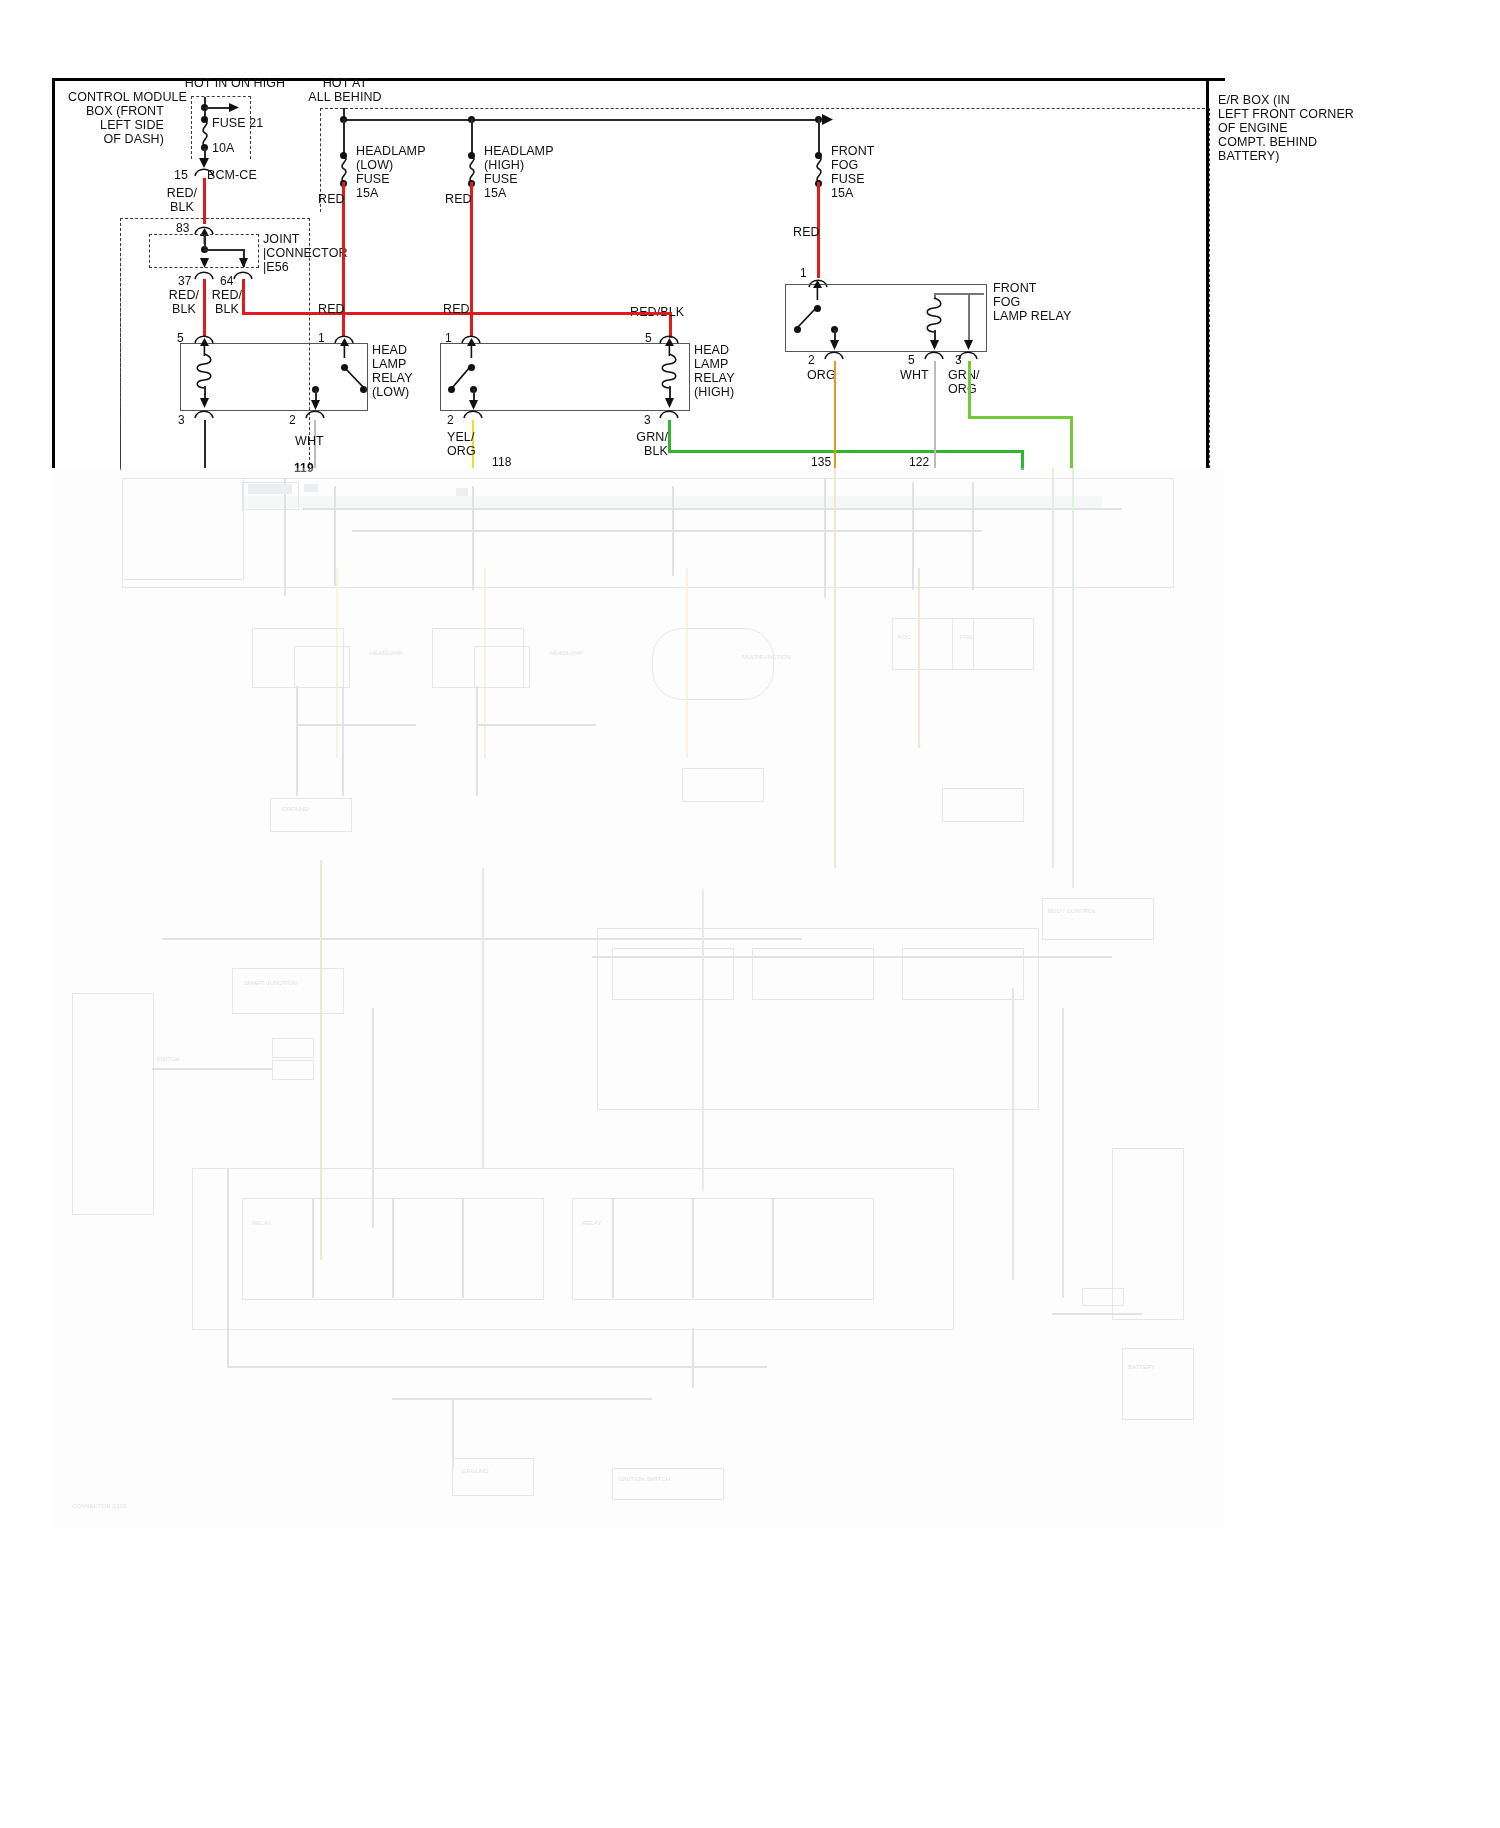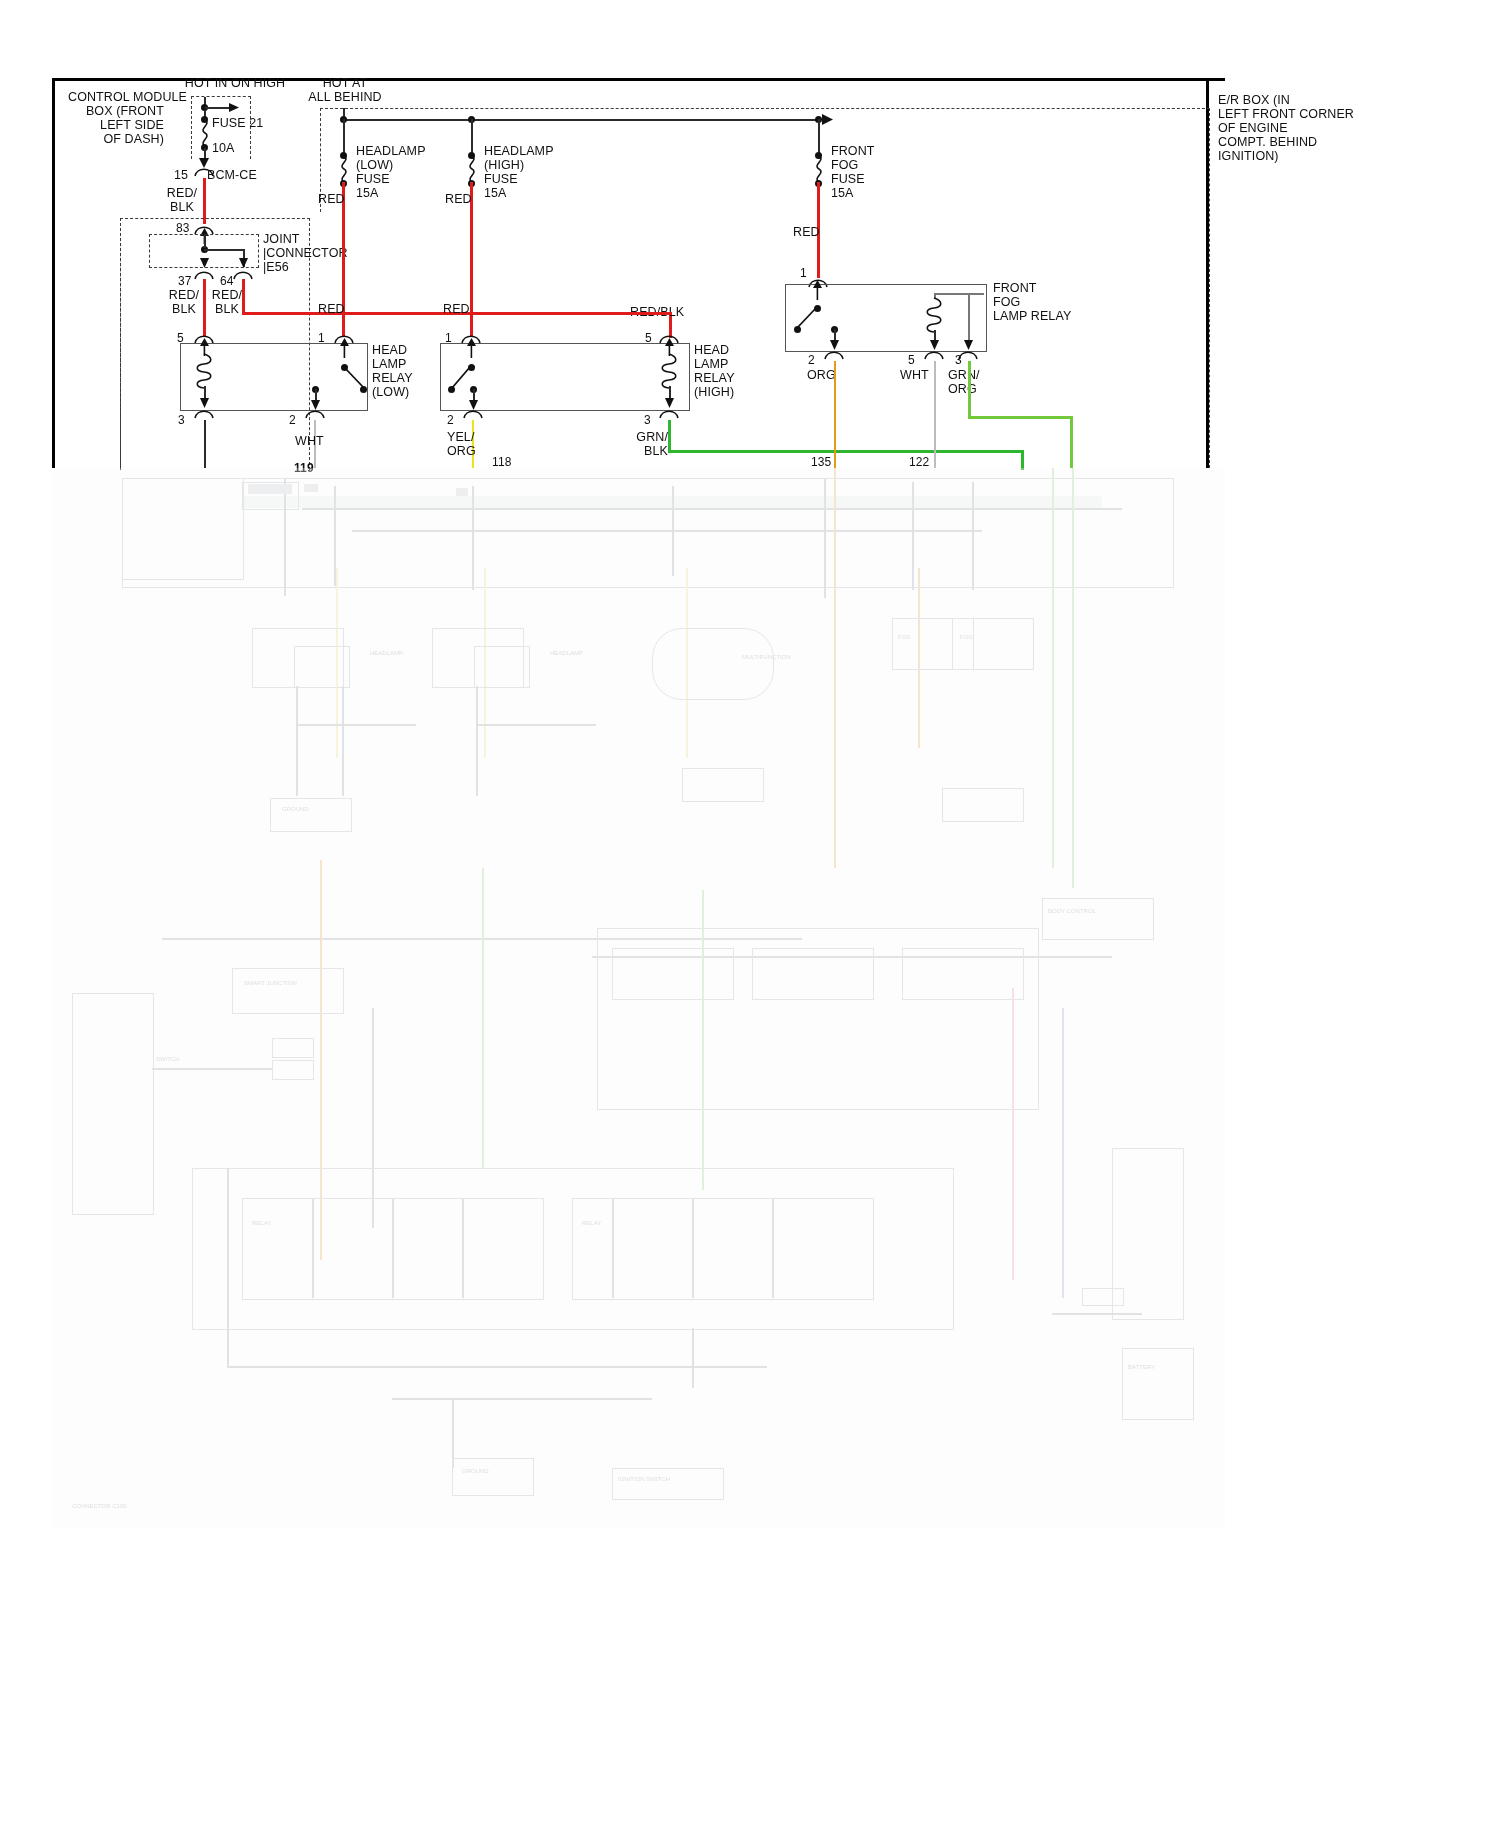--- a/index.html
+++ b/index.html
@@ -149,21 +149,21 @@
   <div class="txt" style="left:300px;top:76px;width:90px;text-align:center;">HOT AT
 ALL BEHIND</div>
   <div class="dash-t" style="left:320px;top:108px;width:890px;"></div>
   <div class="dash-l" style="left:320px;top:108px;height:104px;"></div>
   <div class="dash-b" style="left:320px;top:210px;width:0px;"></div>
   <div class="dash-r" style="left:1209px;top:108px;height:360px;"></div>
   <div class="txt" style="left:1218px;top:93px;">E/R BOX (IN
 LEFT FRONT CORNER
 OF ENGINE
 COMPT. BEHIND
-IGNITION)</div>
+BATTERY)</div>
 
   <div class="wire v blk" style="left:343px;top:108px;height:14px;"></div>
   <div class="wire h blk" style="left:343px;top:119px;width:477px;"></div>
   <div class="dot" style="left:340px;top:116px;"></div>
   <div class="dot" style="left:468px;top:116px;"></div>
   <div class="dot" style="left:815px;top:116px;"></div>
   <svg width="16" height="12" style="left:822px;top:114px;">
       <polygon points="0,0 11,5.5 0,11" fill="#111"></polygon>
     </svg>
 

